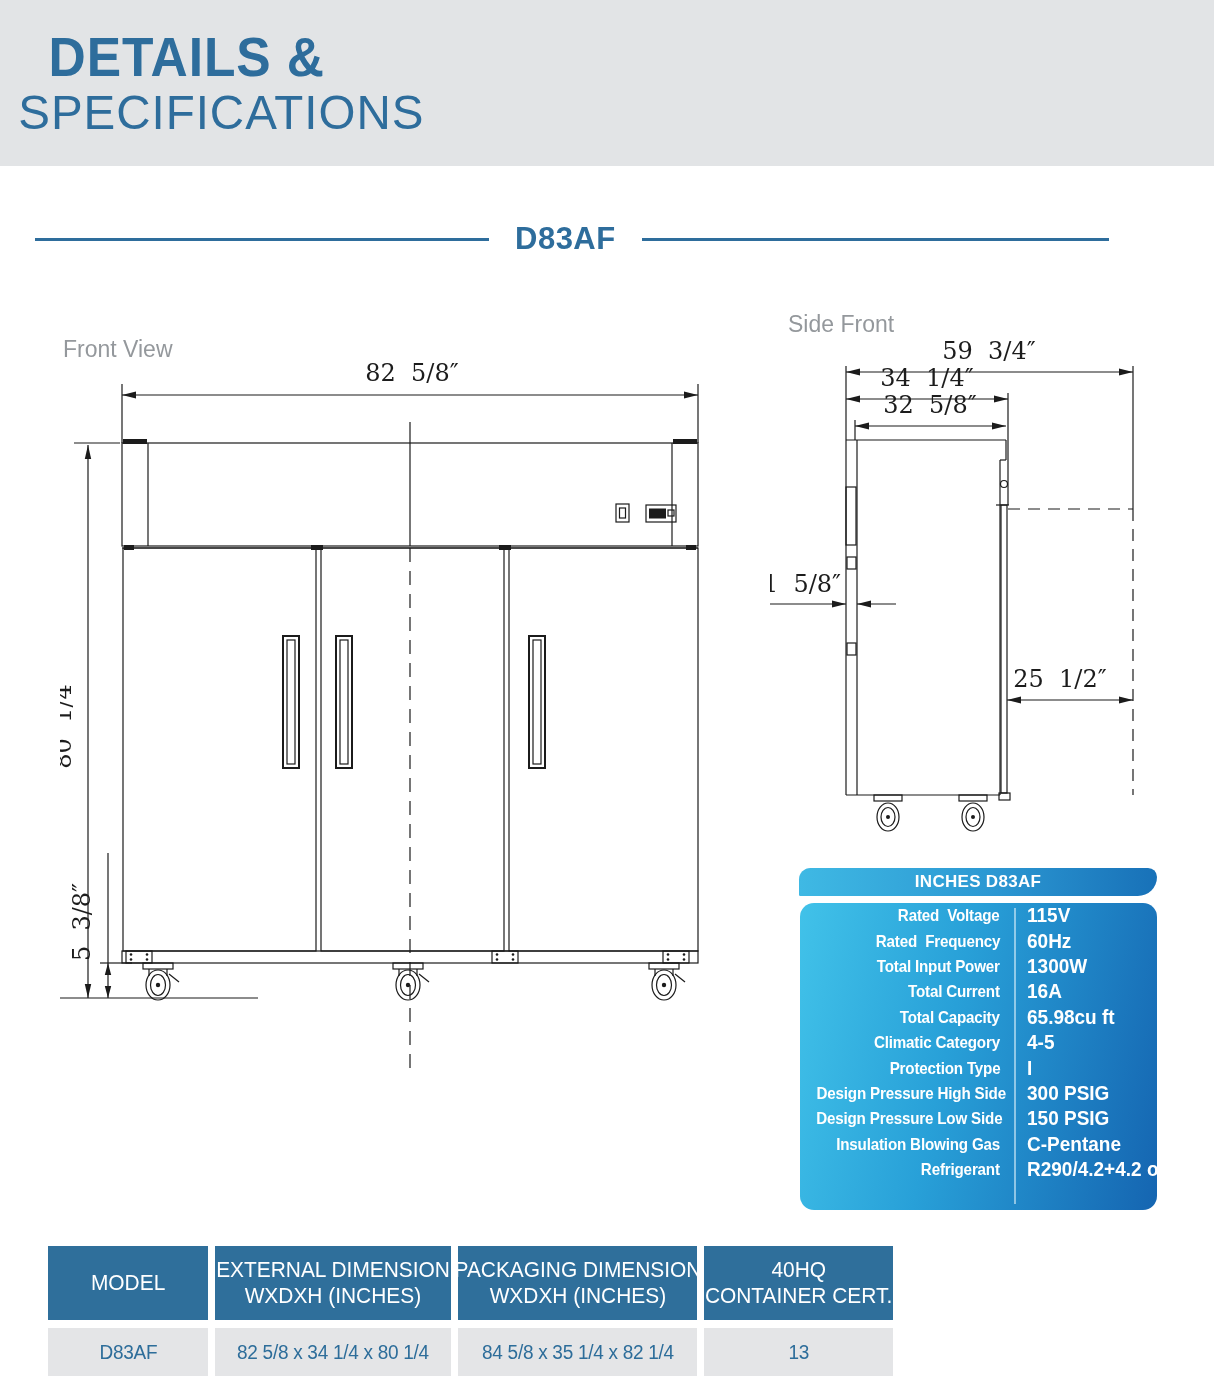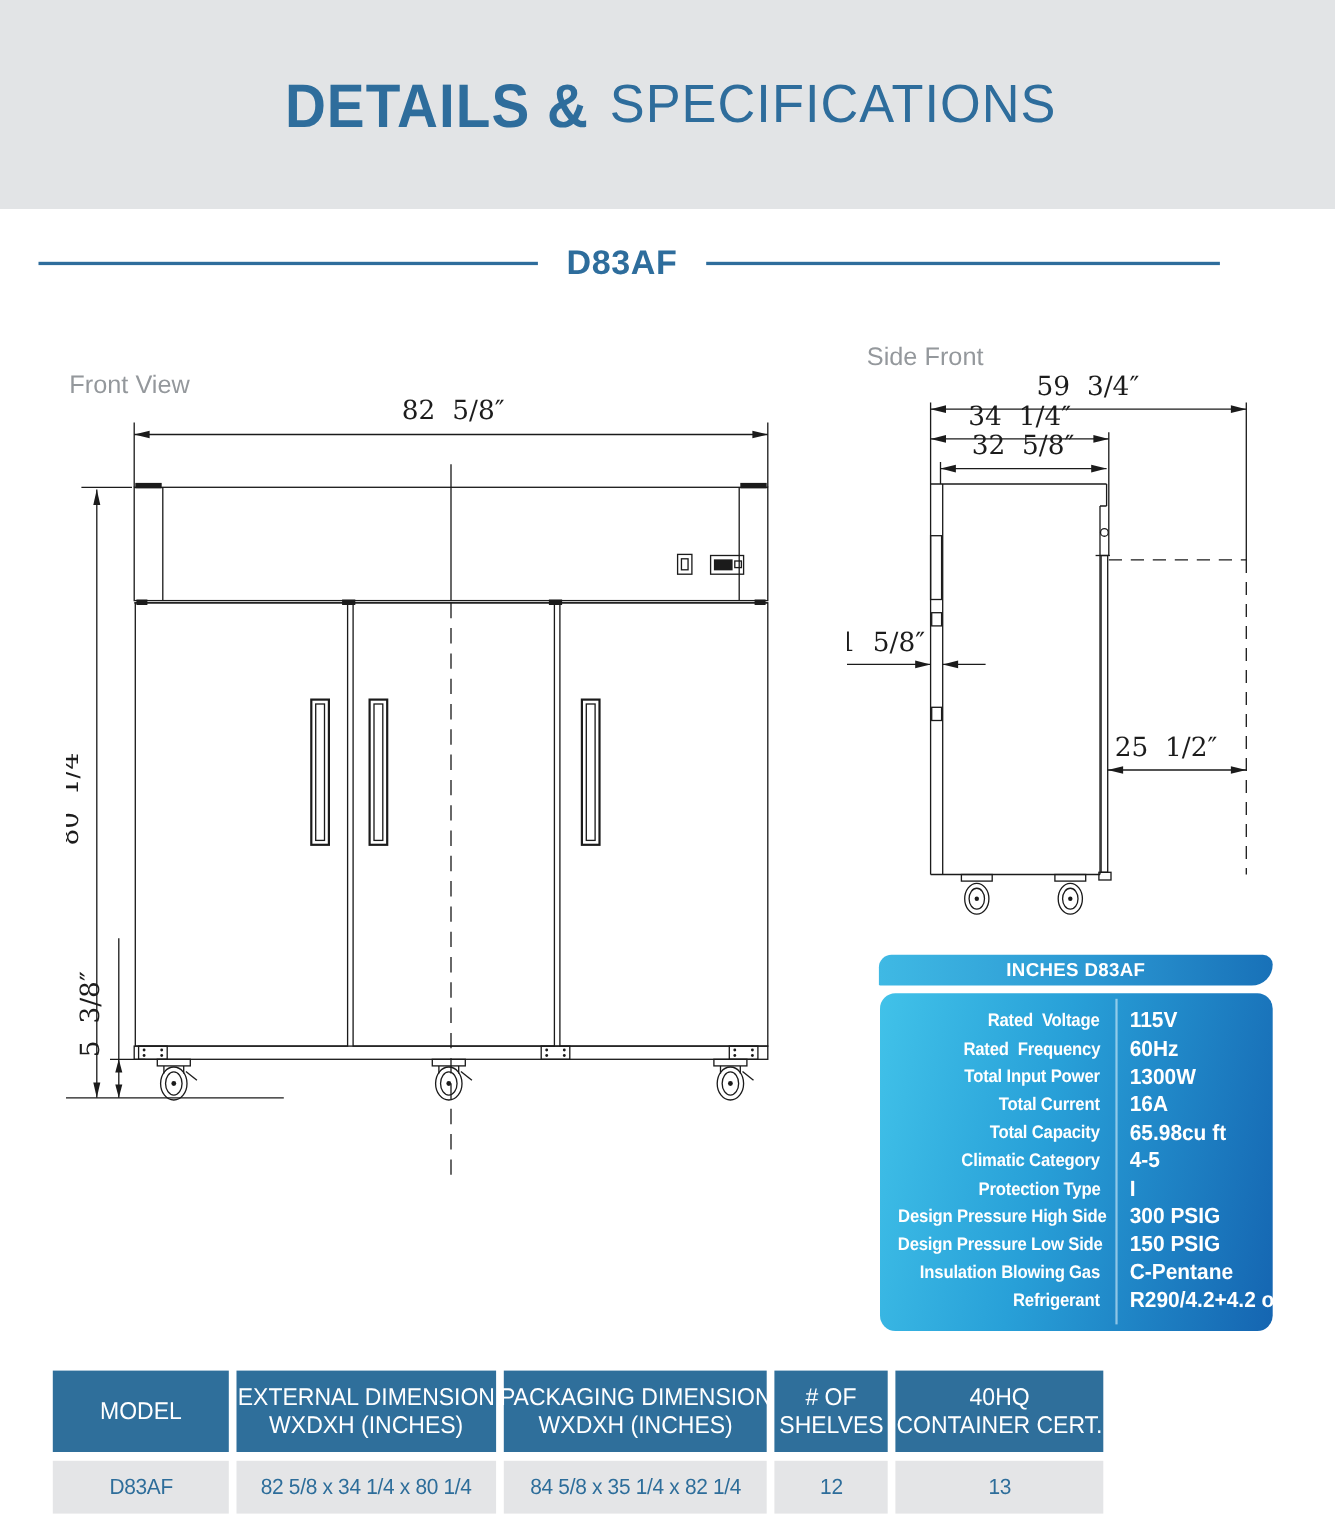--- a/index.html
+++ b/index.html
@@ -1,22 +1,22 @@
 <!DOCTYPE html>
 <html><head>
 <meta charset="utf-8">
 <style>
   html,body{margin:0;padding:0;}
   body{
     width:1214px;height:1387px;position:relative;background:#ffffff;
     font-family:"Liberation Sans",sans-serif;overflow:hidden;
   }
   
-  .top-band{position:absolute;left:0;top:0;width:1214px;height:190px;background:#e2e4e6;
-    display:flex;flex-direction:row;align-items:center;justify-content:center;padding-top:2px;box-sizing:border-box;}
+  .top-band{position:absolute;left:0;top:0;width:1214px;height:166px;background:#e2e4e6;
+    display:flex;flex-direction:column;justify-content:center;padding-top:2px;box-sizing:border-box;}
   .title1{font-size:56px;font-weight:700;color:#2e6d9c;letter-spacing:1px;transform:scaleX(0.92);line-height:1.05;}
   .title2{font-size:49px;font-weight:400;color:#2e6d9c;letter-spacing:1px;transform:scaleX(0.97);line-height:1.1;}
   
   .model-row{position:absolute;left:0;top:218px;width:1214px;height:42px;display:flex;align-items:center;}
   .model-line{height:3px;background:#2e6d9c;}
   .model-line.left{width:454px;margin-left:35px;}
   .model-line.right{width:467px;margin-left:26px;}
   .model-text{font-size:31px;font-weight:700;color:#2e6d9c;margin-left:26px;letter-spacing:0.5px;}
   
   .view-label{position:absolute;font-size:23px;color:#94989c;font-weight:400;}
@@ -29,21 +29,21 @@
   svg text.cad{font-family:"DejaVu Serif",serif;font-size:24px;fill:#1c1c1c;white-space:pre;}
   svg .dash{stroke-dasharray:14 9;}
   svg .dash2{stroke-dasharray:12 8;}
   
   .spec-card-header{position:absolute;left:799px;top:868px;width:358px;height:28px;
     background:linear-gradient(90deg,#3fb9e4 0%,#2b97d2 55%,#1871b8 100%);
     border-radius:18px 14px 30px 2px;display:flex;align-items:center;justify-content:center;}
   .spec-card-title{color:#ffffff;font-size:17px;font-weight:700;letter-spacing:0.3px;}
   .spec-card-body{position:absolute;left:800px;top:903px;width:357px;height:307px;
     background:linear-gradient(102deg,#41c2e9 0%,#28a0d8 42%,#1565b1 100%);
-    border-radius:14px;box-sizing:border-box;padding-top:13px;}
+    border-radius:14px;box-sizing:border-box;}
   .spec-card-body::before{content:"";position:absolute;left:214px;top:5px;bottom:6px;width:2px;
     background:rgba(235,248,253,0.55);}
   .spec-grid{display:grid;grid-template-columns:214px 1fr;grid-auto-rows:25.4px;align-items:center;}
   .spec-label{color:#ffffff;font-size:16.5px;font-weight:700;text-align:right;padding-right:14px;
     letter-spacing:-0.2px;white-space:pre;}
   .spec-label>span{display:inline-block;transform:scaleX(0.92);transform-origin:right center;}
   .spec-value{color:#ffffff;font-size:20px;font-weight:700;text-align:left;padding-left:13px;white-space:pre;}
   .spec-value>span{display:inline-block;transform:scaleX(0.95);transform-origin:left center;}
   
   .bottom-table{position:absolute;left:48px;top:1246px;width:1038px;display:flex;gap:7px;}
@@ -301,29 +301,20 @@
   </div>
   <div class="bt-col w3">
     <div class="bt-head">
       <span>PACKAGING DIMENSION</span>
         <span>WXDXH (INCHES)</span>
     </div>
     <div class="bt-val">
         <span>84 5/8 x 35 1/4 x 82 1/4</span>
       </div>
   </div>
-  <div class="bt-col w5">
-    <div class="bt-head">
-      <span># OF</span>
-        <span>SHELVES</span>
-    </div>
-    <div class="bt-val">
-        <span>12</span>
-      </div>
-  </div>
   <div class="bt-col w6">
     <div class="bt-head">
       <span>40HQ</span>
         <span>CONTAINER CERT.</span>
     </div>
     <div class="bt-val">
         <span>13</span>
       </div>
   </div>
 </div>

